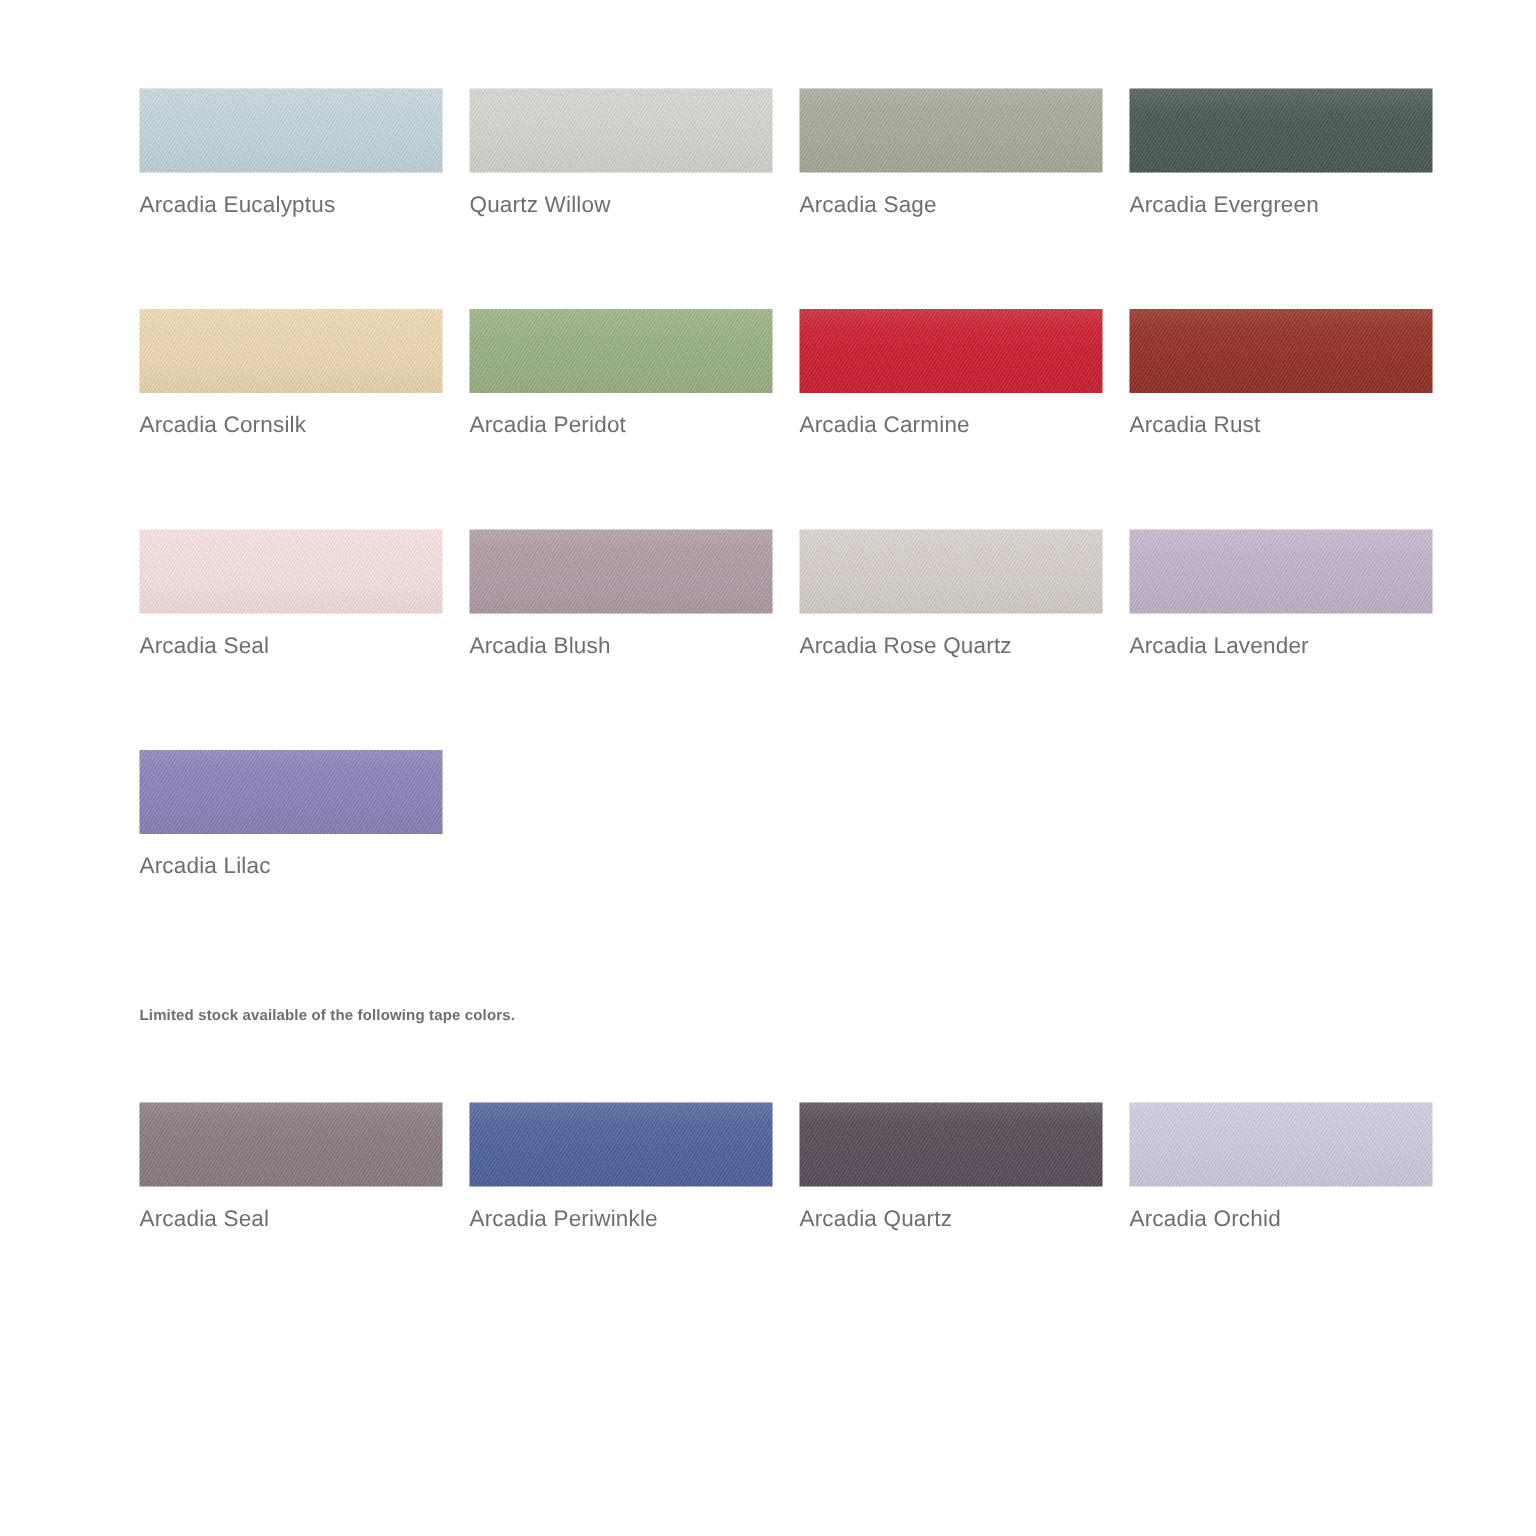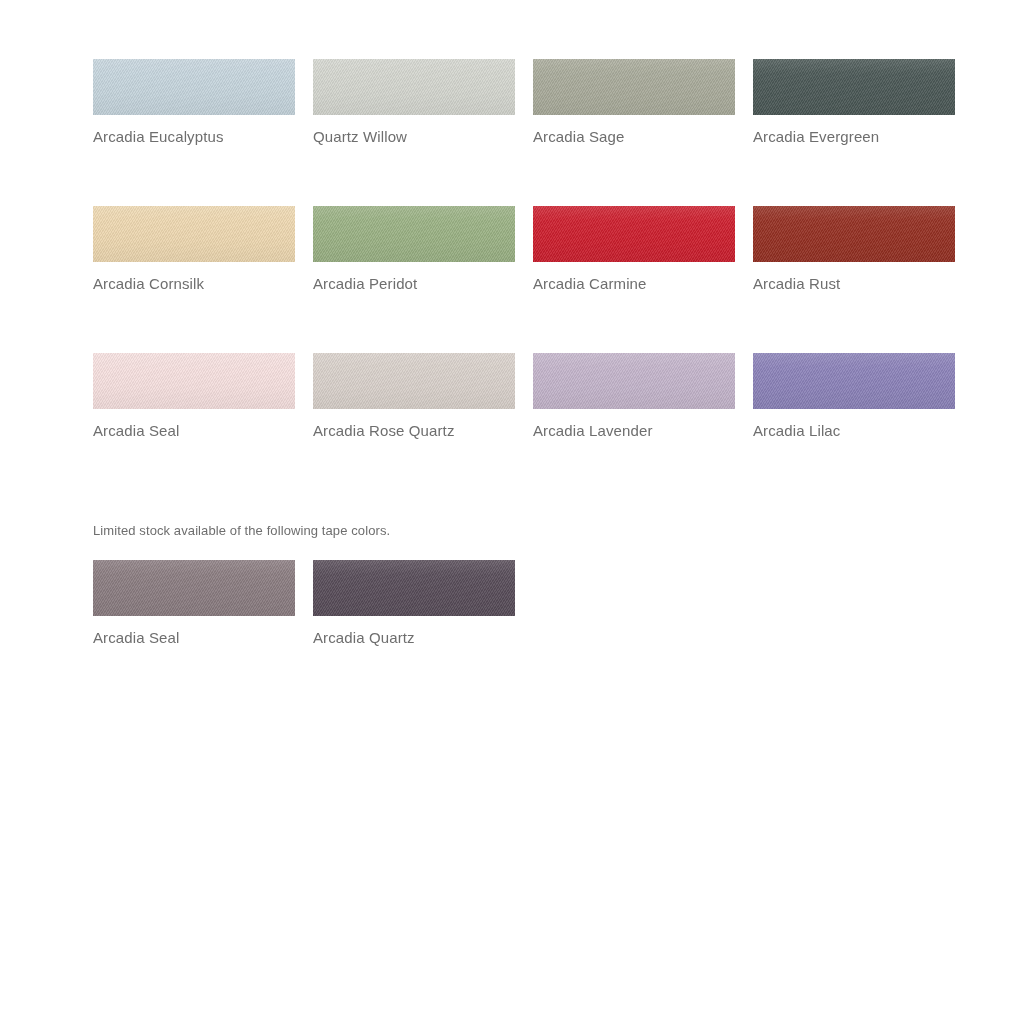--- a/index.html
+++ b/index.html
@@ -71,25 +71,26 @@
     font-size: 15px;
     line-height: 16px;
     color: #6e6e6e;
     margin-top: 14px;
     letter-spacing: 0.12px;
     white-space: nowrap;
   }
   .notice {
     margin-left: 93px;
     margin-top: 22px;
-    margin-bottom: 20px;
-    font-size: 13px;
+    margin-bottom: 48px;
+    font-size: 10px;
     line-height: 18px;
     color: #6e6e6e;
     letter-spacing: 0.1px;
+    font-weight: bold;
   }
 </style>
 </head>
 <body>
 
 <div class="page">
 
   <div class="swatch-grid grid-primary">
       <div class="swatch-cell">
         <div class="swatch-chip" style="background-color: rgb(197, 212, 220);"></div>
@@ -121,20 +122,24 @@
       </div>
       <div class="swatch-cell">
         <div class="swatch-chip" style="background-color: rgb(148, 48, 35);"></div>
         <div class="swatch-label">Arcadia Rust</div>
       </div>
       <div class="swatch-cell">
         <div class="swatch-chip" style="background-color: rgb(245, 223, 222);"></div>
         <div class="swatch-label">Arcadia Seal</div>
       </div>
       <div class="swatch-cell">
+        <div class="swatch-chip" style="background-color: rgb(176, 156, 166);"></div>
+        <div class="swatch-label">Arcadia Blush</div>
+      </div>
+      <div class="swatch-cell">
         <div class="swatch-chip" style="background-color: rgb(216, 208, 202);"></div>
         <div class="swatch-label">Arcadia Rose Quartz</div>
       </div>
       <div class="swatch-cell">
         <div class="swatch-chip" style="background-color: rgb(195, 180, 202);"></div>
         <div class="swatch-label">Arcadia Lavender</div>
       </div>
       <div class="swatch-cell">
         <div class="swatch-chip" style="background-color: rgb(139, 130, 184);"></div>
         <div class="swatch-label">Arcadia Lilac</div>
@@ -142,18 +147,26 @@
     </div>
 
   <div class="notice">Limited stock available of the following tape colors.</div>
 
   <div class="swatch-grid grid-secondary">
       <div class="swatch-cell">
         <div class="swatch-chip" style="background-color: rgb(138, 124, 128);"></div>
         <div class="swatch-label">Arcadia Seal</div>
       </div>
       <div class="swatch-cell">
+        <div class="swatch-chip" style="background-color: rgb(79, 99, 157);"></div>
+        <div class="swatch-label">Arcadia Periwinkle</div>
+      </div>
+      <div class="swatch-cell">
         <div class="swatch-chip" style="background-color: rgb(88, 77, 89);"></div>
         <div class="swatch-label">Arcadia Quartz</div>
+      </div>
+      <div class="swatch-cell">
+        <div class="swatch-chip" style="background-color: rgb(204, 204, 223);"></div>
+        <div class="swatch-label">Arcadia Orchid</div>
       </div>
     </div>
 
 </div>
 
 </body></html>

